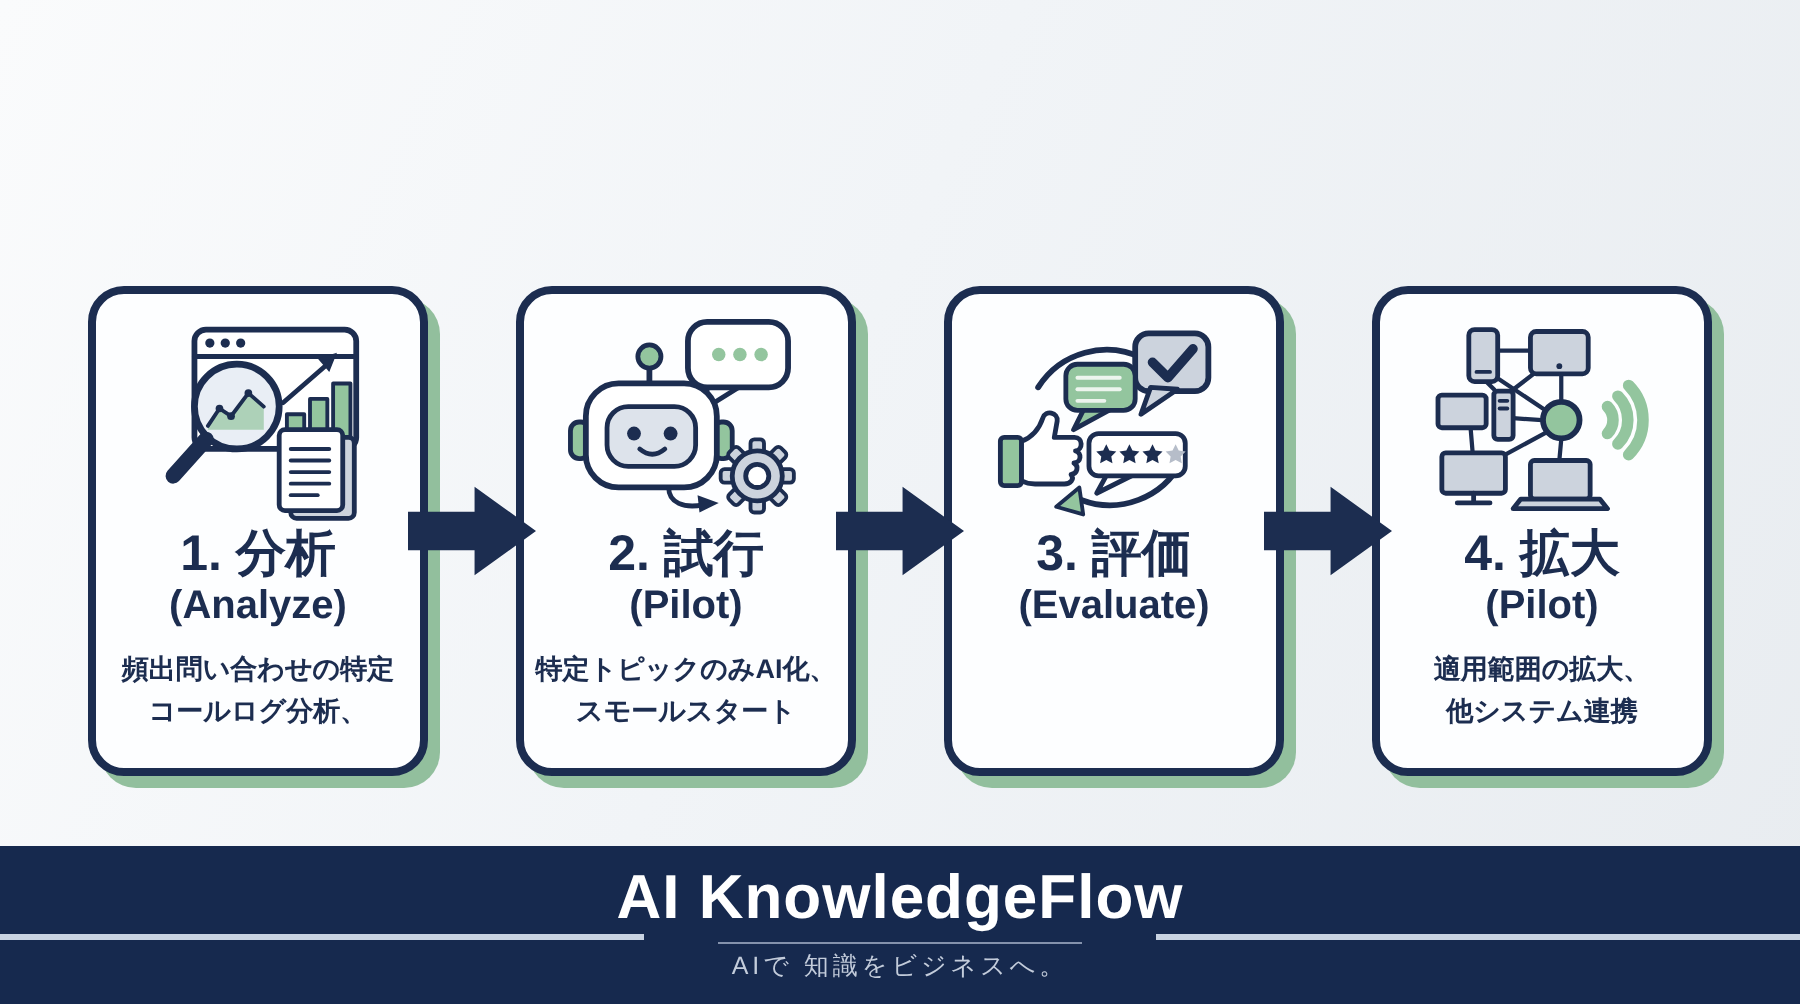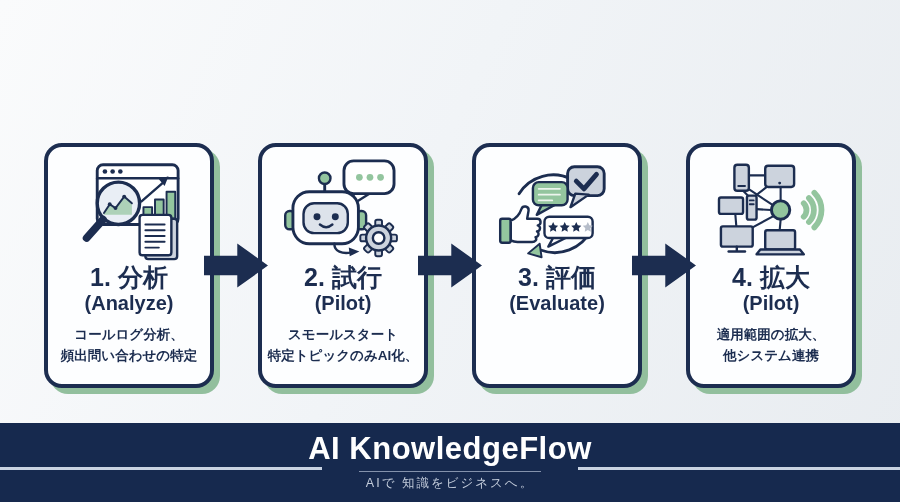--- a/index.html
+++ b/index.html
@@ -89,22 +89,22 @@
         <rect x="76" y="58" width="33" height="42" rx="3" class="fw o25"></rect>
         <line x1="82" y1="68" x2="102" y2="68" class="o2"></line>
         <line x1="82" y1="74" x2="102" y2="74" class="o2"></line>
         <line x1="82" y1="80" x2="102" y2="80" class="o2"></line>
         <line x1="82" y1="86" x2="102" y2="86" class="o2"></line>
         <line x1="82" y1="92" x2="96" y2="92" class="o2"></line>
       </svg>
       <div class="st-title">1. 分析</div>
       <div class="st-en">(Analyze)</div>
       <div class="st-desc">
+        <div>頻出問い合わせの特定</div>
         <div>コールログ分析、</div>
-        <div>頻出問い合わせの特定</div>
       </div>
     </div>
 
     <div class="arrow"></div>
 
     <div class="card">
       <svg viewBox="0 0 130 108">
         <polygon points="78,33 70,50 94,35" class="fw o25"></polygon>
         <rect x="66" y="2" width="52" height="34" rx="10" class="fw o3"></rect>
         <circle cx="82" cy="19" r="3.5" class="fgreen"></circle>
@@ -126,22 +126,22 @@
           <rect x="-3.5" y="-19" width="7" height="38" rx="2" class="fgray o2" transform="rotate(45)"></rect>
           <rect x="-3.5" y="-19" width="7" height="38" rx="2" class="fgray o2" transform="rotate(90)"></rect>
           <rect x="-3.5" y="-19" width="7" height="38" rx="2" class="fgray o2" transform="rotate(135)"></rect>
           <circle r="13" class="fgray o25"></circle>
           <circle r="6" class="fw o25"></circle>
         </g>
       </svg>
       <div class="st-title">2. 試行</div>
       <div class="st-en">(Pilot)</div>
       <div class="st-desc">
+        <div>特定トピックのみAI化、</div>
         <div>スモールスタート</div>
-        <div>特定トピックのみAI化、</div>
       </div>
     </div>
 
     <div class="arrow"></div>
 
     <div class="card">
       <svg viewBox="0 0 130 108">
         <path d="M25.6 36 A42 42 0 0 1 80 21" class="o3 fn"></path>
         <polygon points="94,21 80,13 82,29" class="fgreen o2"></polygon>
         <path d="M100 74.7 A42 42 0 0 1 48 94.5" class="o3 fn"></path>

